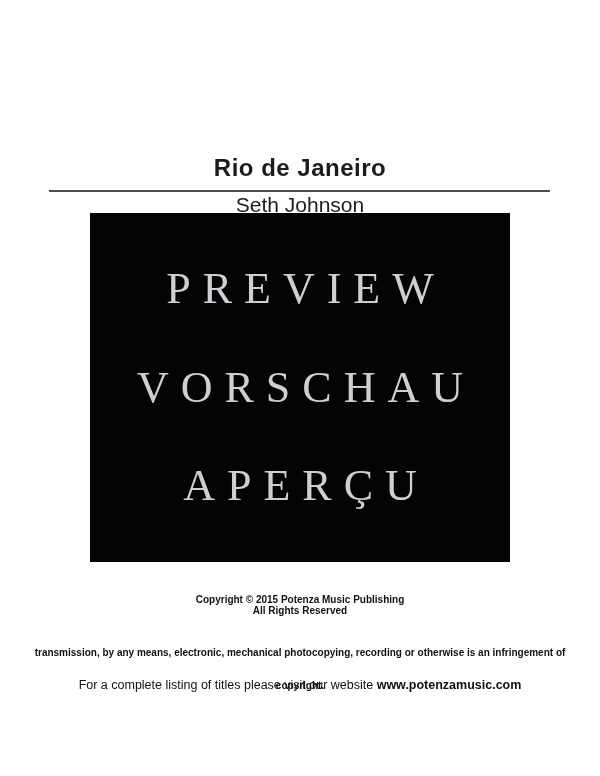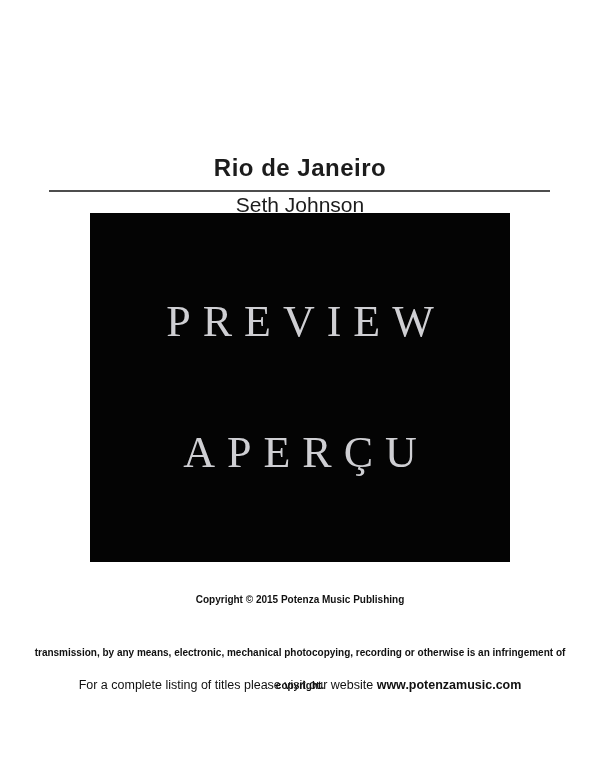--- a/index.html
+++ b/index.html
@@ -115,25 +115,27 @@
 <div class="page">
 
   <h1 class="title">Rio de Janeiro</h1>
 
   <div class="rule"></div>
 
   <div class="composer">Seth Johnson</div>
 
   <div class="preview-box">
     <div class="preview-word">PREVIEW</div>
+    <div class="preview-word">VORSCHAU</div>
     <div class="preview-word">APERÇU</div>
   </div>
 
   <div class="copyright">
     <div>Copyright © 2015 Potenza Music Publishing</div>
+    <div>All Rights Reserved</div>
   </div>
 
   <div class="credits">
     <div>transmission, by any means, electronic, mechanical photocopying, recording or otherwise is an infringement of</div>
     <div>copyright.</div>
   </div>
 
   <div class="website">
     <span>For a complete listing of titles please visit our website </span><span class="url">www.potenzamusic.com</span>
   </div>

